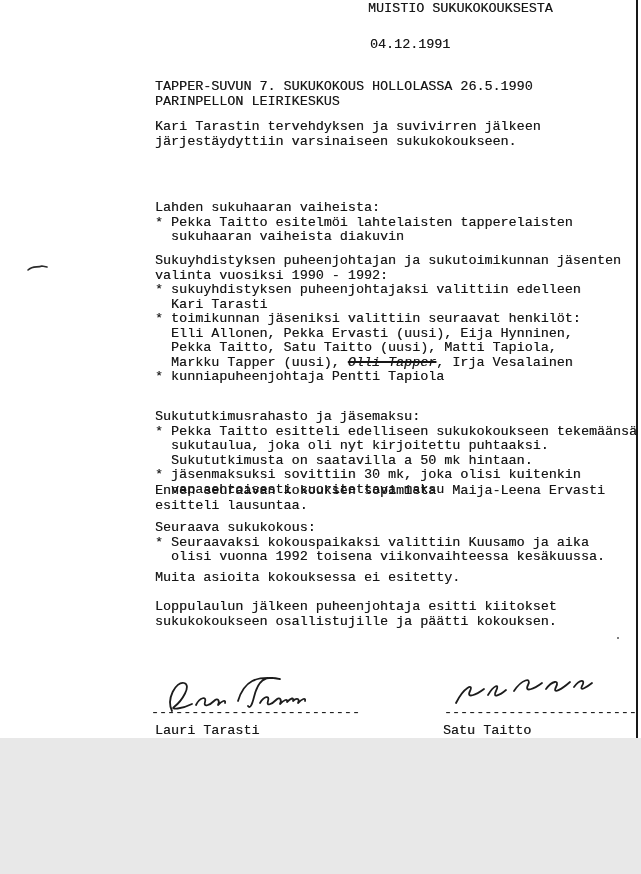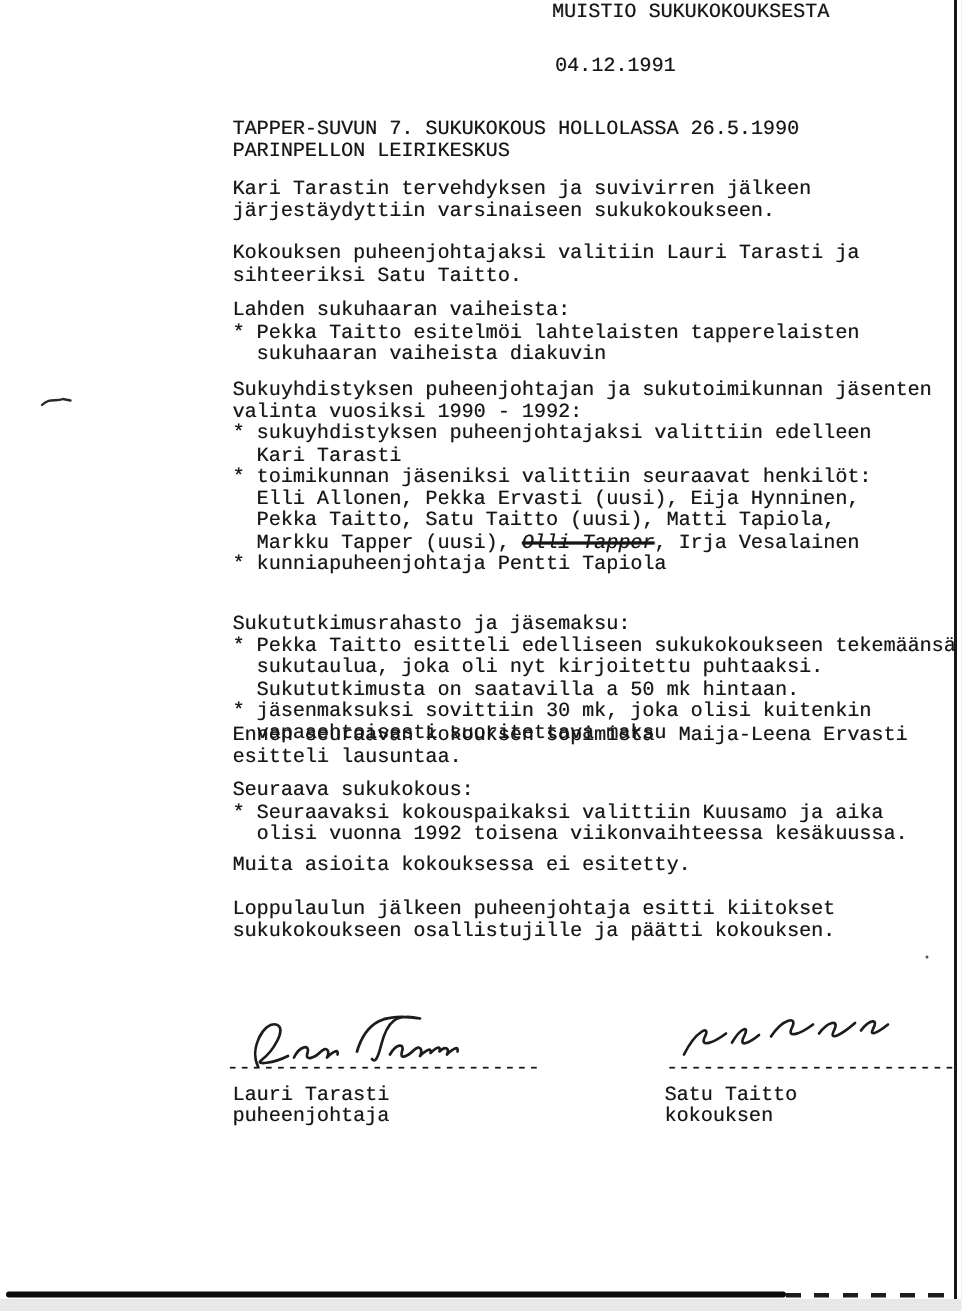--- a/index.html
+++ b/index.html
@@ -1,18 +1,18 @@
 <!DOCTYPE html>
 <html><head>
 <meta charset="utf-8">
 <style>
   html,body{margin:0;padding:0;background:#e8e8e8;}
   .page{
     position:relative;
-    width:641px;height:866px;
+    width:641px;height:738px;
     background:#ffffff;
     font-family:"Liberation Mono","DejaVu Sans Mono",monospace;
     font-size:13.4px;
     line-height:14.5px;
     color:#161616;
     overflow:hidden;
     text-shadow:0.3px 0 0 rgba(20,20,20,0.55);
   }
   .abs{position:absolute;white-space:pre;}
   .bold{font-weight:normal;}
@@ -32,22 +32,20 @@
 
   <div class="abs" style="left:368px;top:2px">MUISTIO SUKUKOKOUKSESTA</div>
   <div class="abs" style="left:370px;top:38px">04.12.1991</div>
 
   <div class="abs bold" style="left:155px;top:80px">TAPPER-SUVUN 7. SUKUKOKOUS HOLLOLASSA 26.5.1990
 PARINPELLON LEIRIKESKUS</div>
 
   <div class="abs" style="left:155px;top:120px">Kari Tarastin tervehdyksen ja suvivirren jälkeen
 järjestäydyttiin varsinaiseen sukukokoukseen.</div>
 
-  <div class="abs" style="left:155px;top:163px">Kokouksen puheenjohtajaksi valitiin Lauri Tarasti ja
-sihteeriksi Satu Taitto.</div>
 
   <div class="abs" style="left:155px;top:201px">Lahden sukuhaaran vaiheista:
 * Pekka Taitto esitelmöi lahtelaisten tapperelaisten
   sukuhaaran vaiheista diakuvin</div>
 
   <div class="abs" style="left:155px;top:254px"><span>Sukuyhdistyksen puheenjohtajan ja sukutoimikunnan jäsenten
 valinta vuosiksi 1990 - 1992:
 * sukuyhdistyksen puheenjohtajaksi valittiin edelleen
   Kari Tarasti
 * toimikunnan jäseniksi valittiin seuraavat henkilöt:

